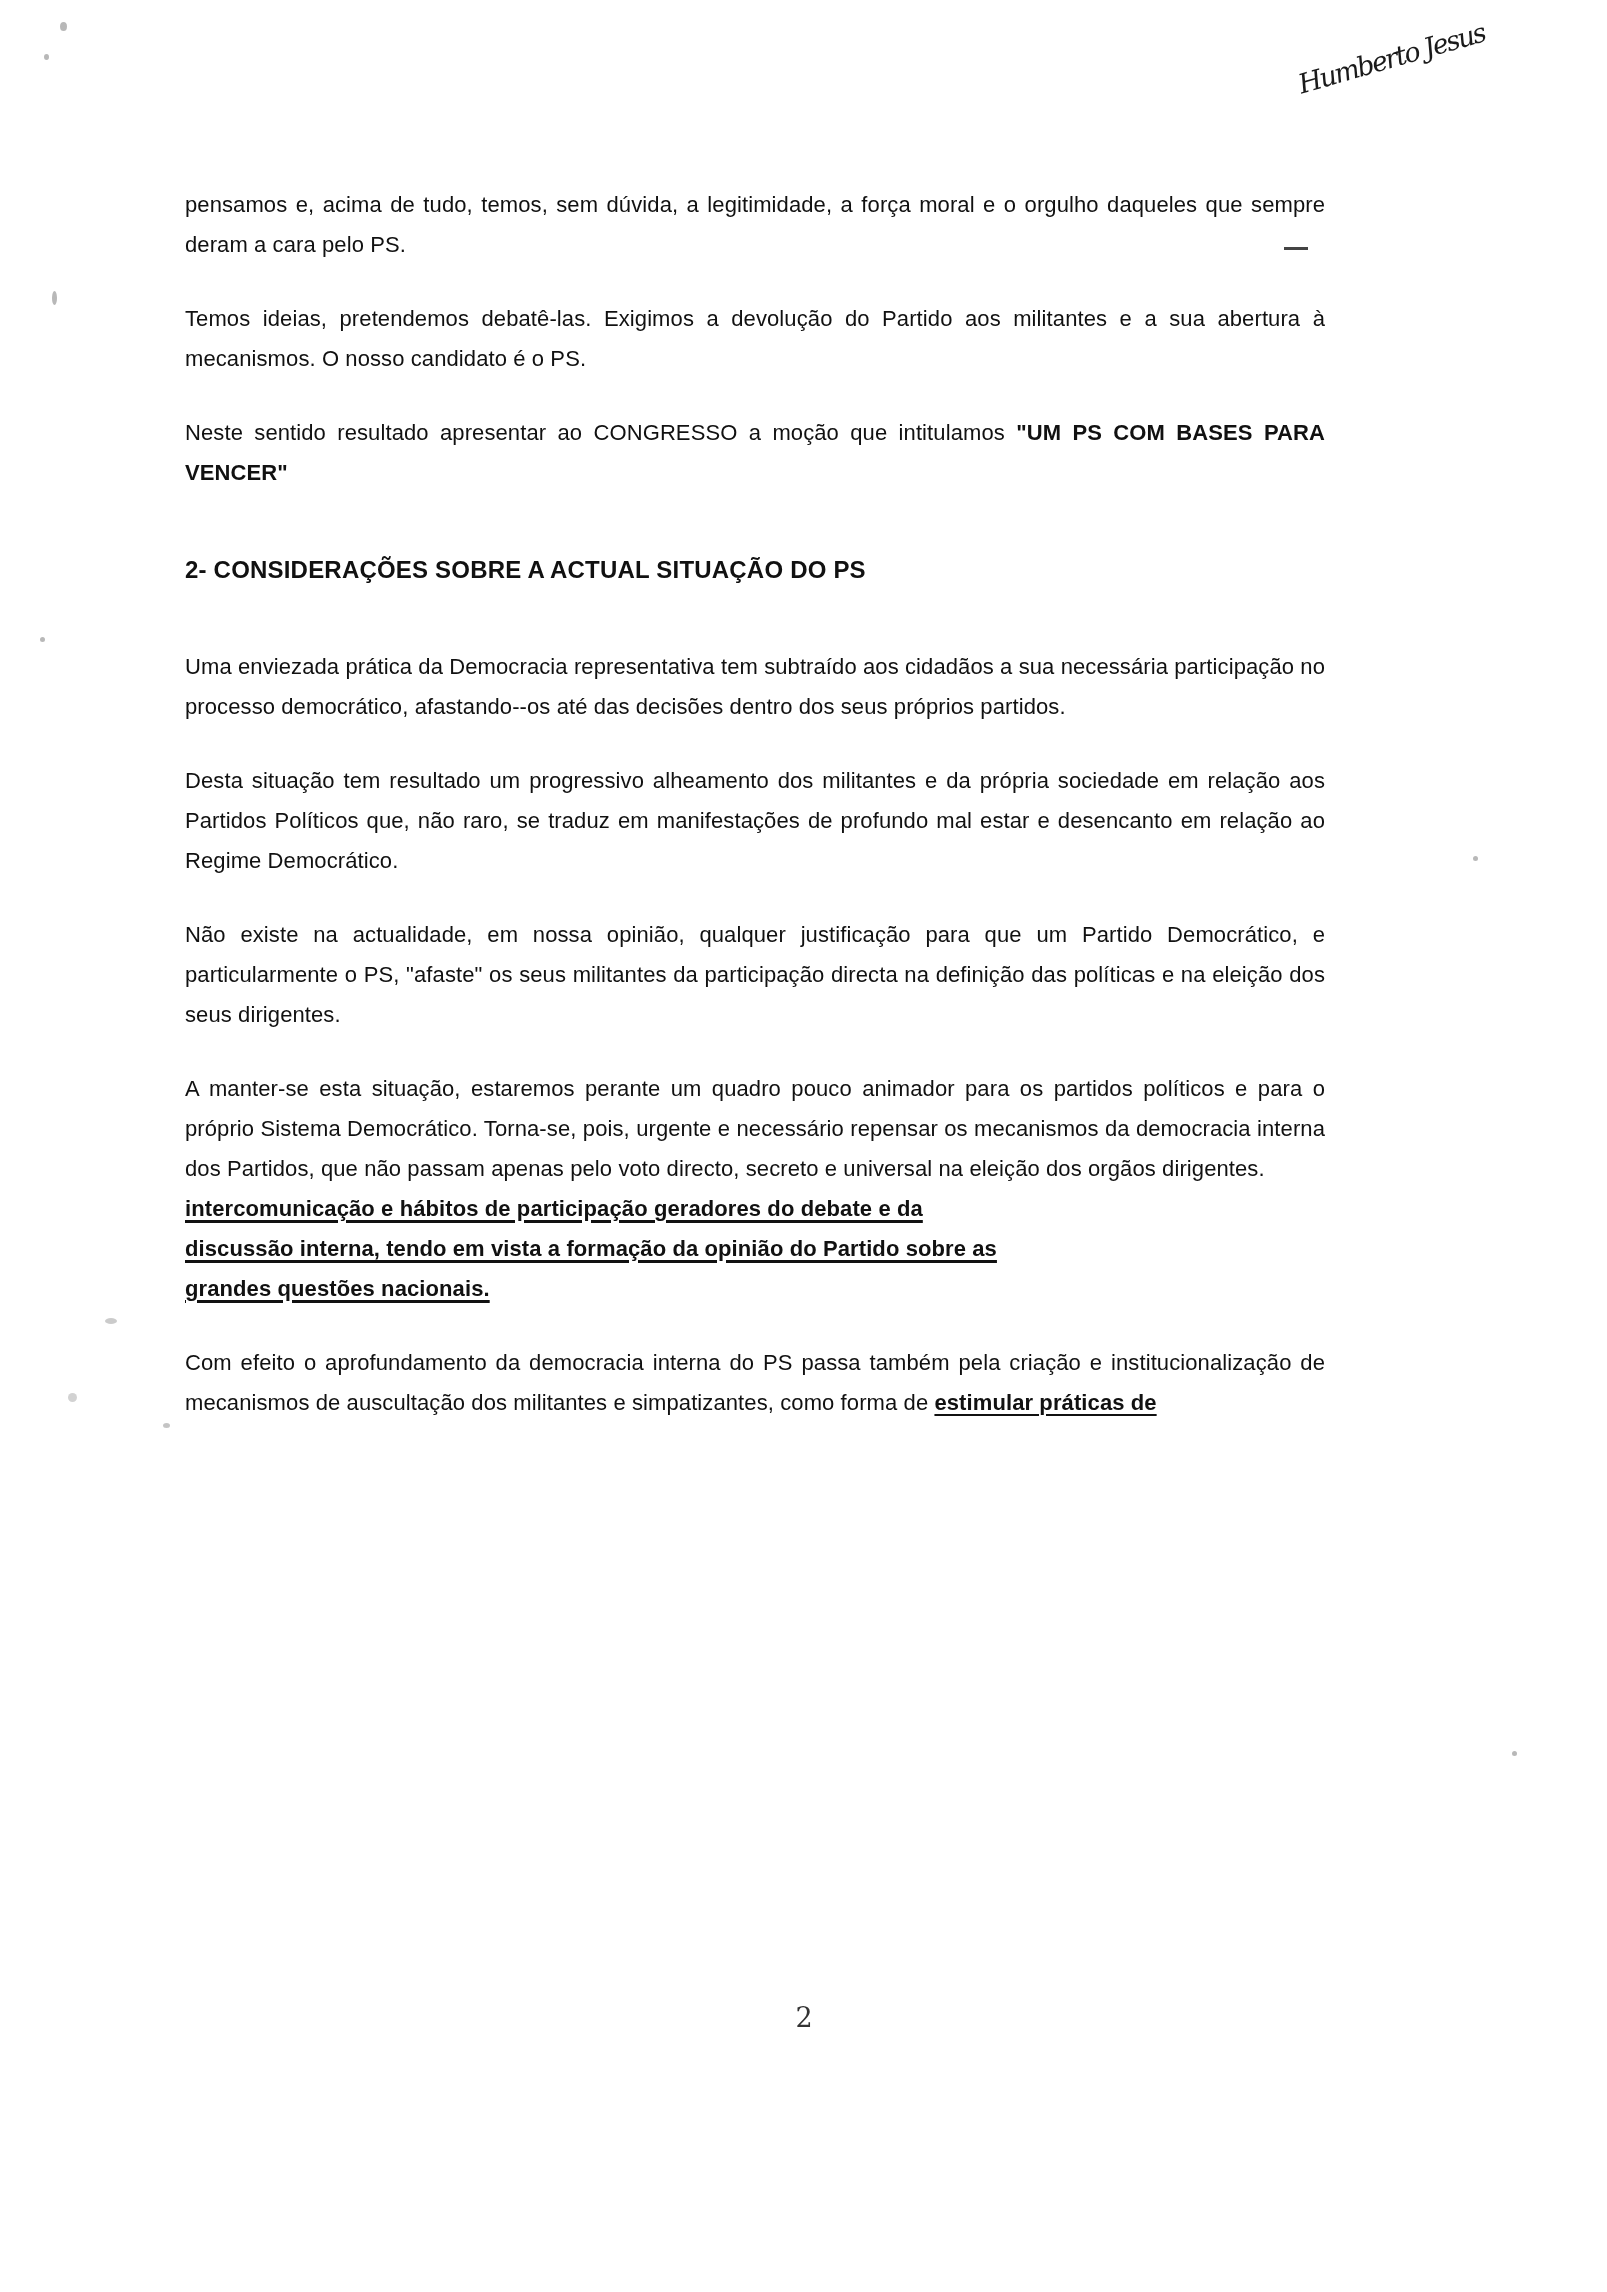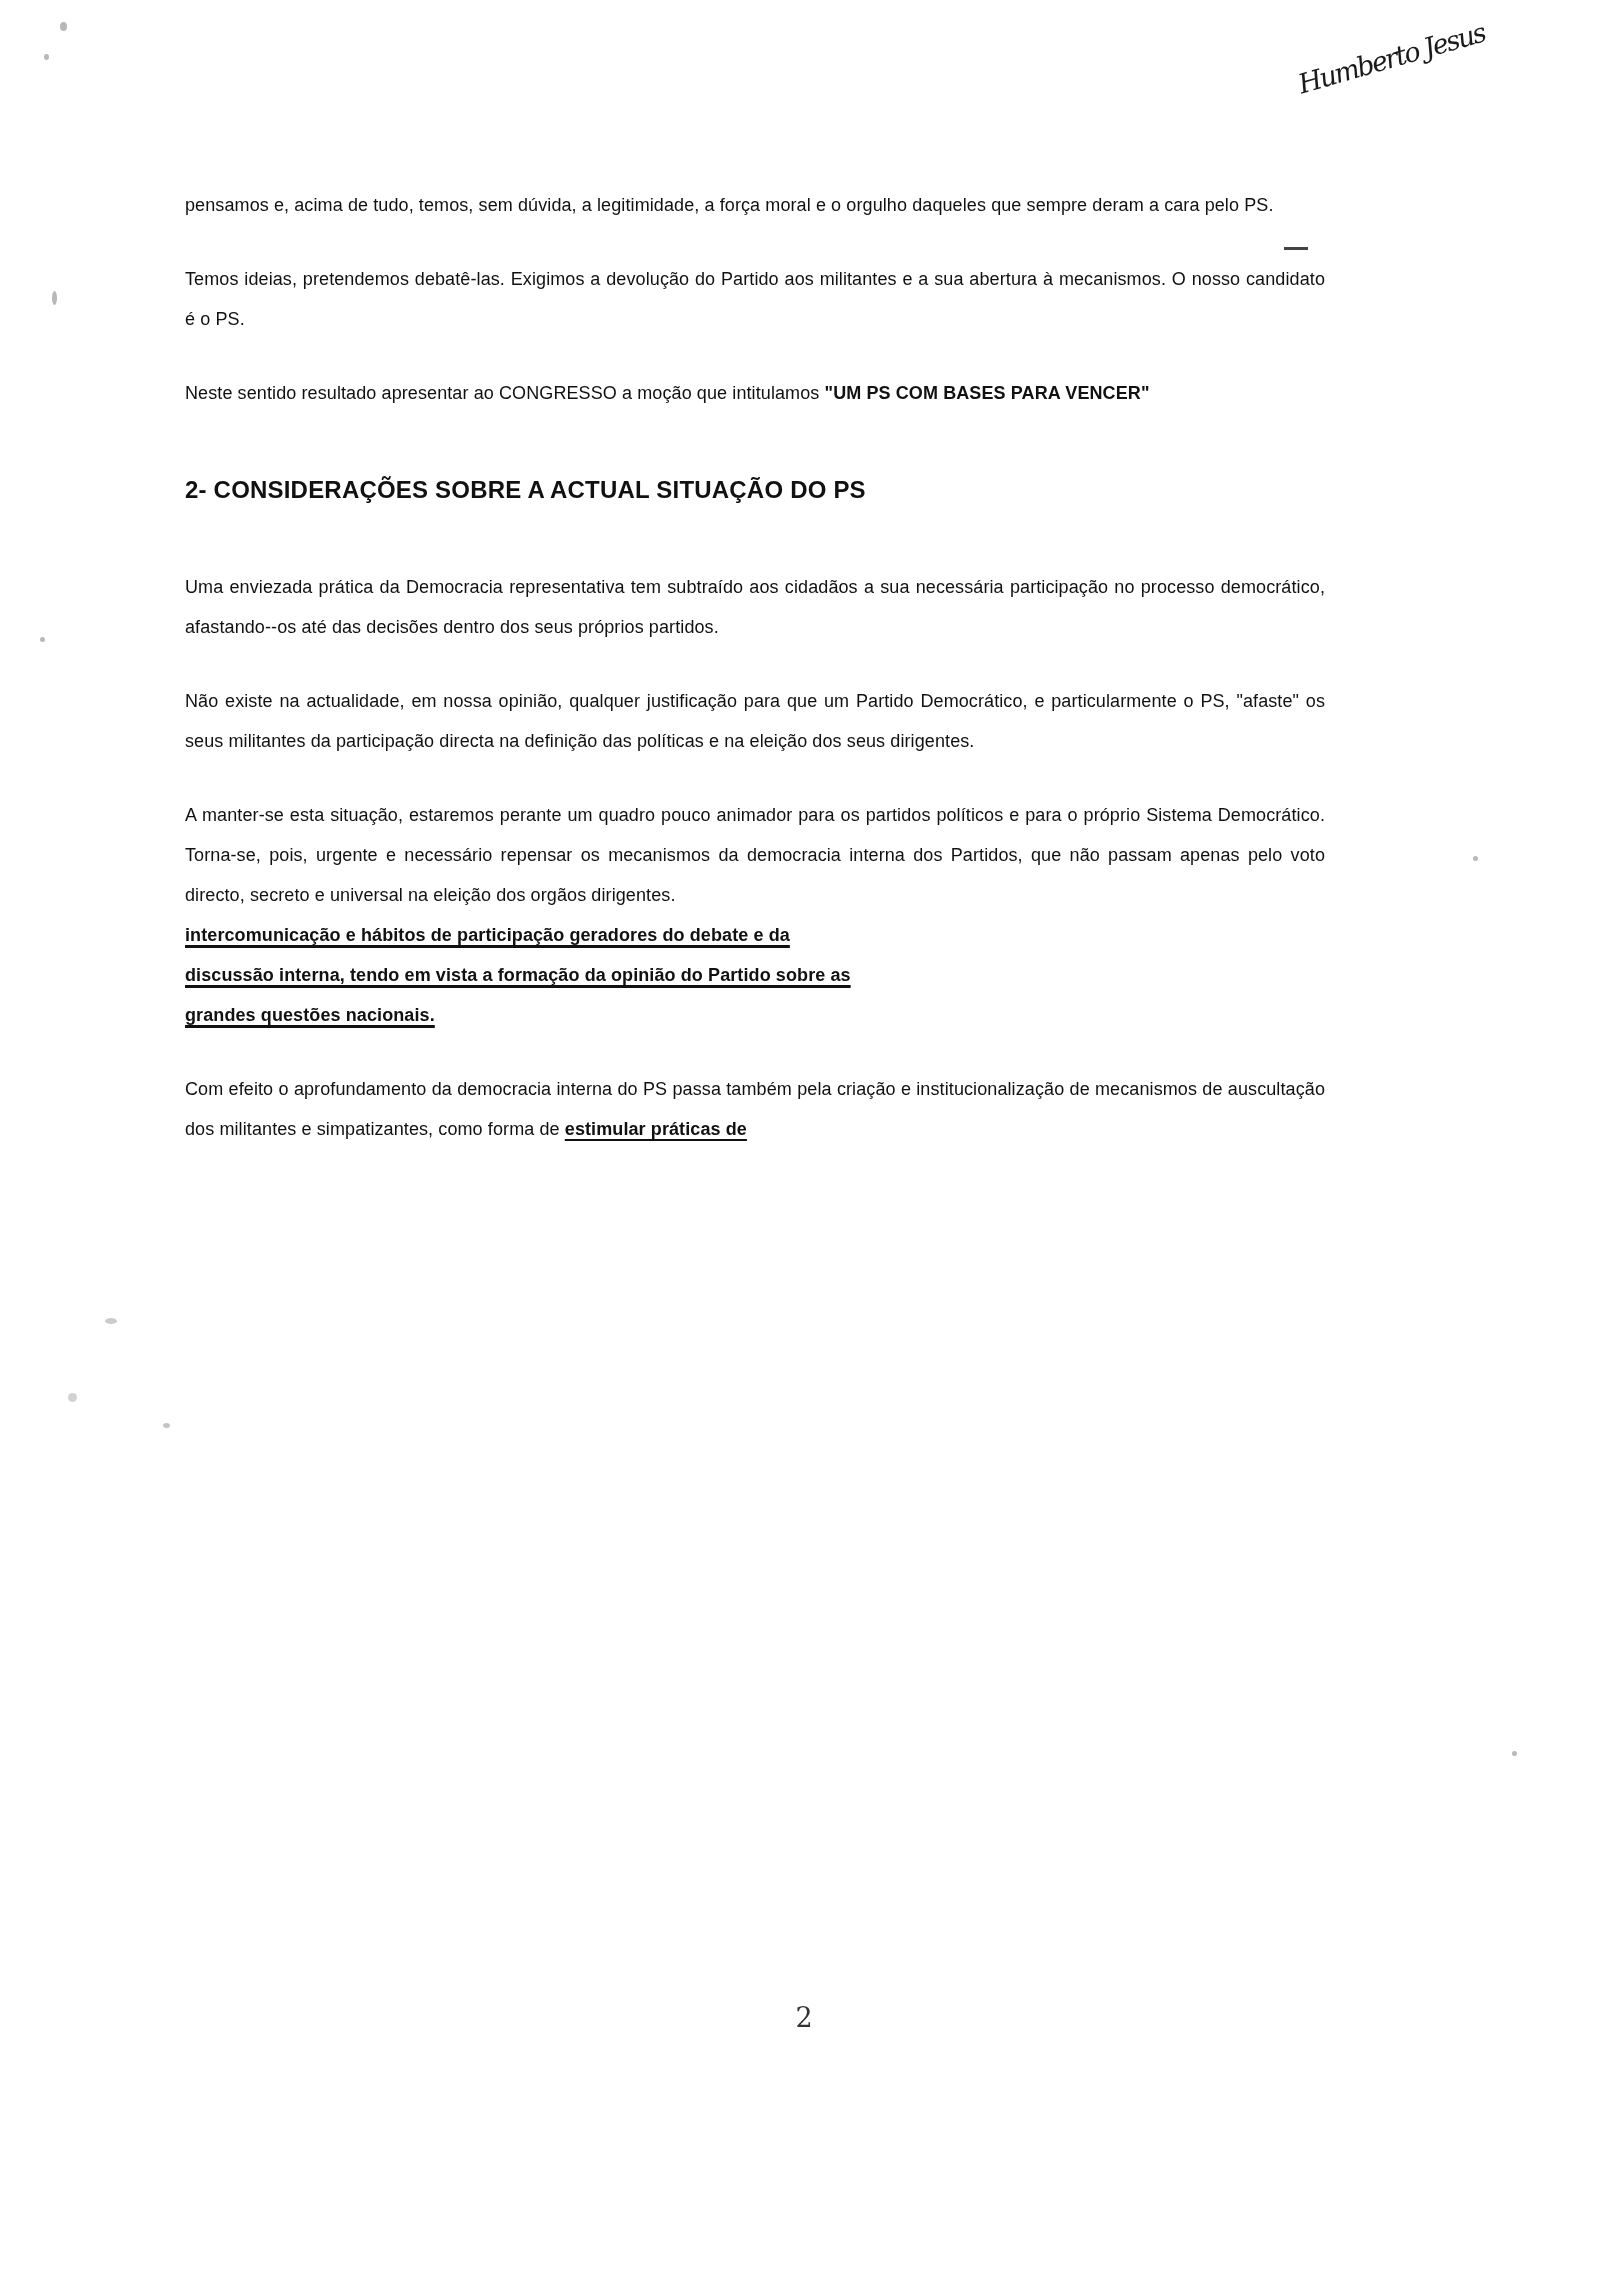--- a/index.html
+++ b/index.html
@@ -42,21 +42,21 @@
     white-space: nowrap;
   }
   .content {
     position: absolute;
     left: 185px;
     top: 185px;
     width: 1140px;
   }
   p.para {
     margin: 0 0 34px 0;
-    font-size: 18px;
+    font-size: 22px;
     line-height: 40px;
     text-align: justify;
     text-justify: inter-word;
     letter-spacing: 0.1px;
   }
   p.para:last-child { margin-bottom: 0; }
   .b { font-weight: bold; }
   h2.section-heading {
     margin: 58px 0 58px 0;
     font-size: 24px;
@@ -120,20 +120,21 @@
 
 
     <p class="para">Temos ideias, pretendemos debatê-las. Exigimos a devolução do Partido aos militantes e a sua abertura à mecanismos. O nosso candidato é o PS.</p>
 
     <p class="para"><span>Neste sentido resultado apresentar ao CONGRESSO a moção que intitulamos </span><span class="b">"UM PS COM BASES PARA VENCER"</span></p>
 
     <h2 class="section-heading">2- CONSIDERAÇÕES SOBRE A ACTUAL SITUAÇÃO DO PS</h2>
 
     <p class="para">Uma enviezada prática da Democracia representativa tem subtraído aos cidadãos a sua necessária participação no processo democrático, afastando--os até das decisões dentro dos seus próprios partidos.</p>
 
+    <p class="para">Desta situação tem resultado um progressivo alheamento dos militantes e da própria sociedade em relação aos Partidos Políticos que, não raro, se traduz em manifestações de profundo mal estar e desencanto em relação ao Regime Democrático.</p>
 
     <p class="para">Não existe na actualidade, em nossa opinião, qualquer justificação para que um Partido Democrático, e particularmente o PS, "afaste" os seus militantes da participação directa na definição das políticas e na eleição dos seus dirigentes.</p>
 
     <p class="para">A manter-se esta situação, estaremos perante um quadro pouco animador para os partidos políticos e para o próprio Sistema Democrático. Torna-se, pois, urgente e necessário repensar os mecanismos da democracia interna dos Partidos, que não passam apenas pelo voto directo, secreto e universal na eleição dos orgãos dirigentes.</p>
 
     <p class="para" style="margin-top:-34px;">
       <span class="underline-block"><span>intercomunicação e hábitos de participação geradores do debate e da</span></span>
       <span class="underline-block"><span>discussão interna, tendo em vista a formação da opinião do Partido sobre as</span></span>
       <span class="underline-block"><span>grandes questões nacionais.</span></span>
     </p>

